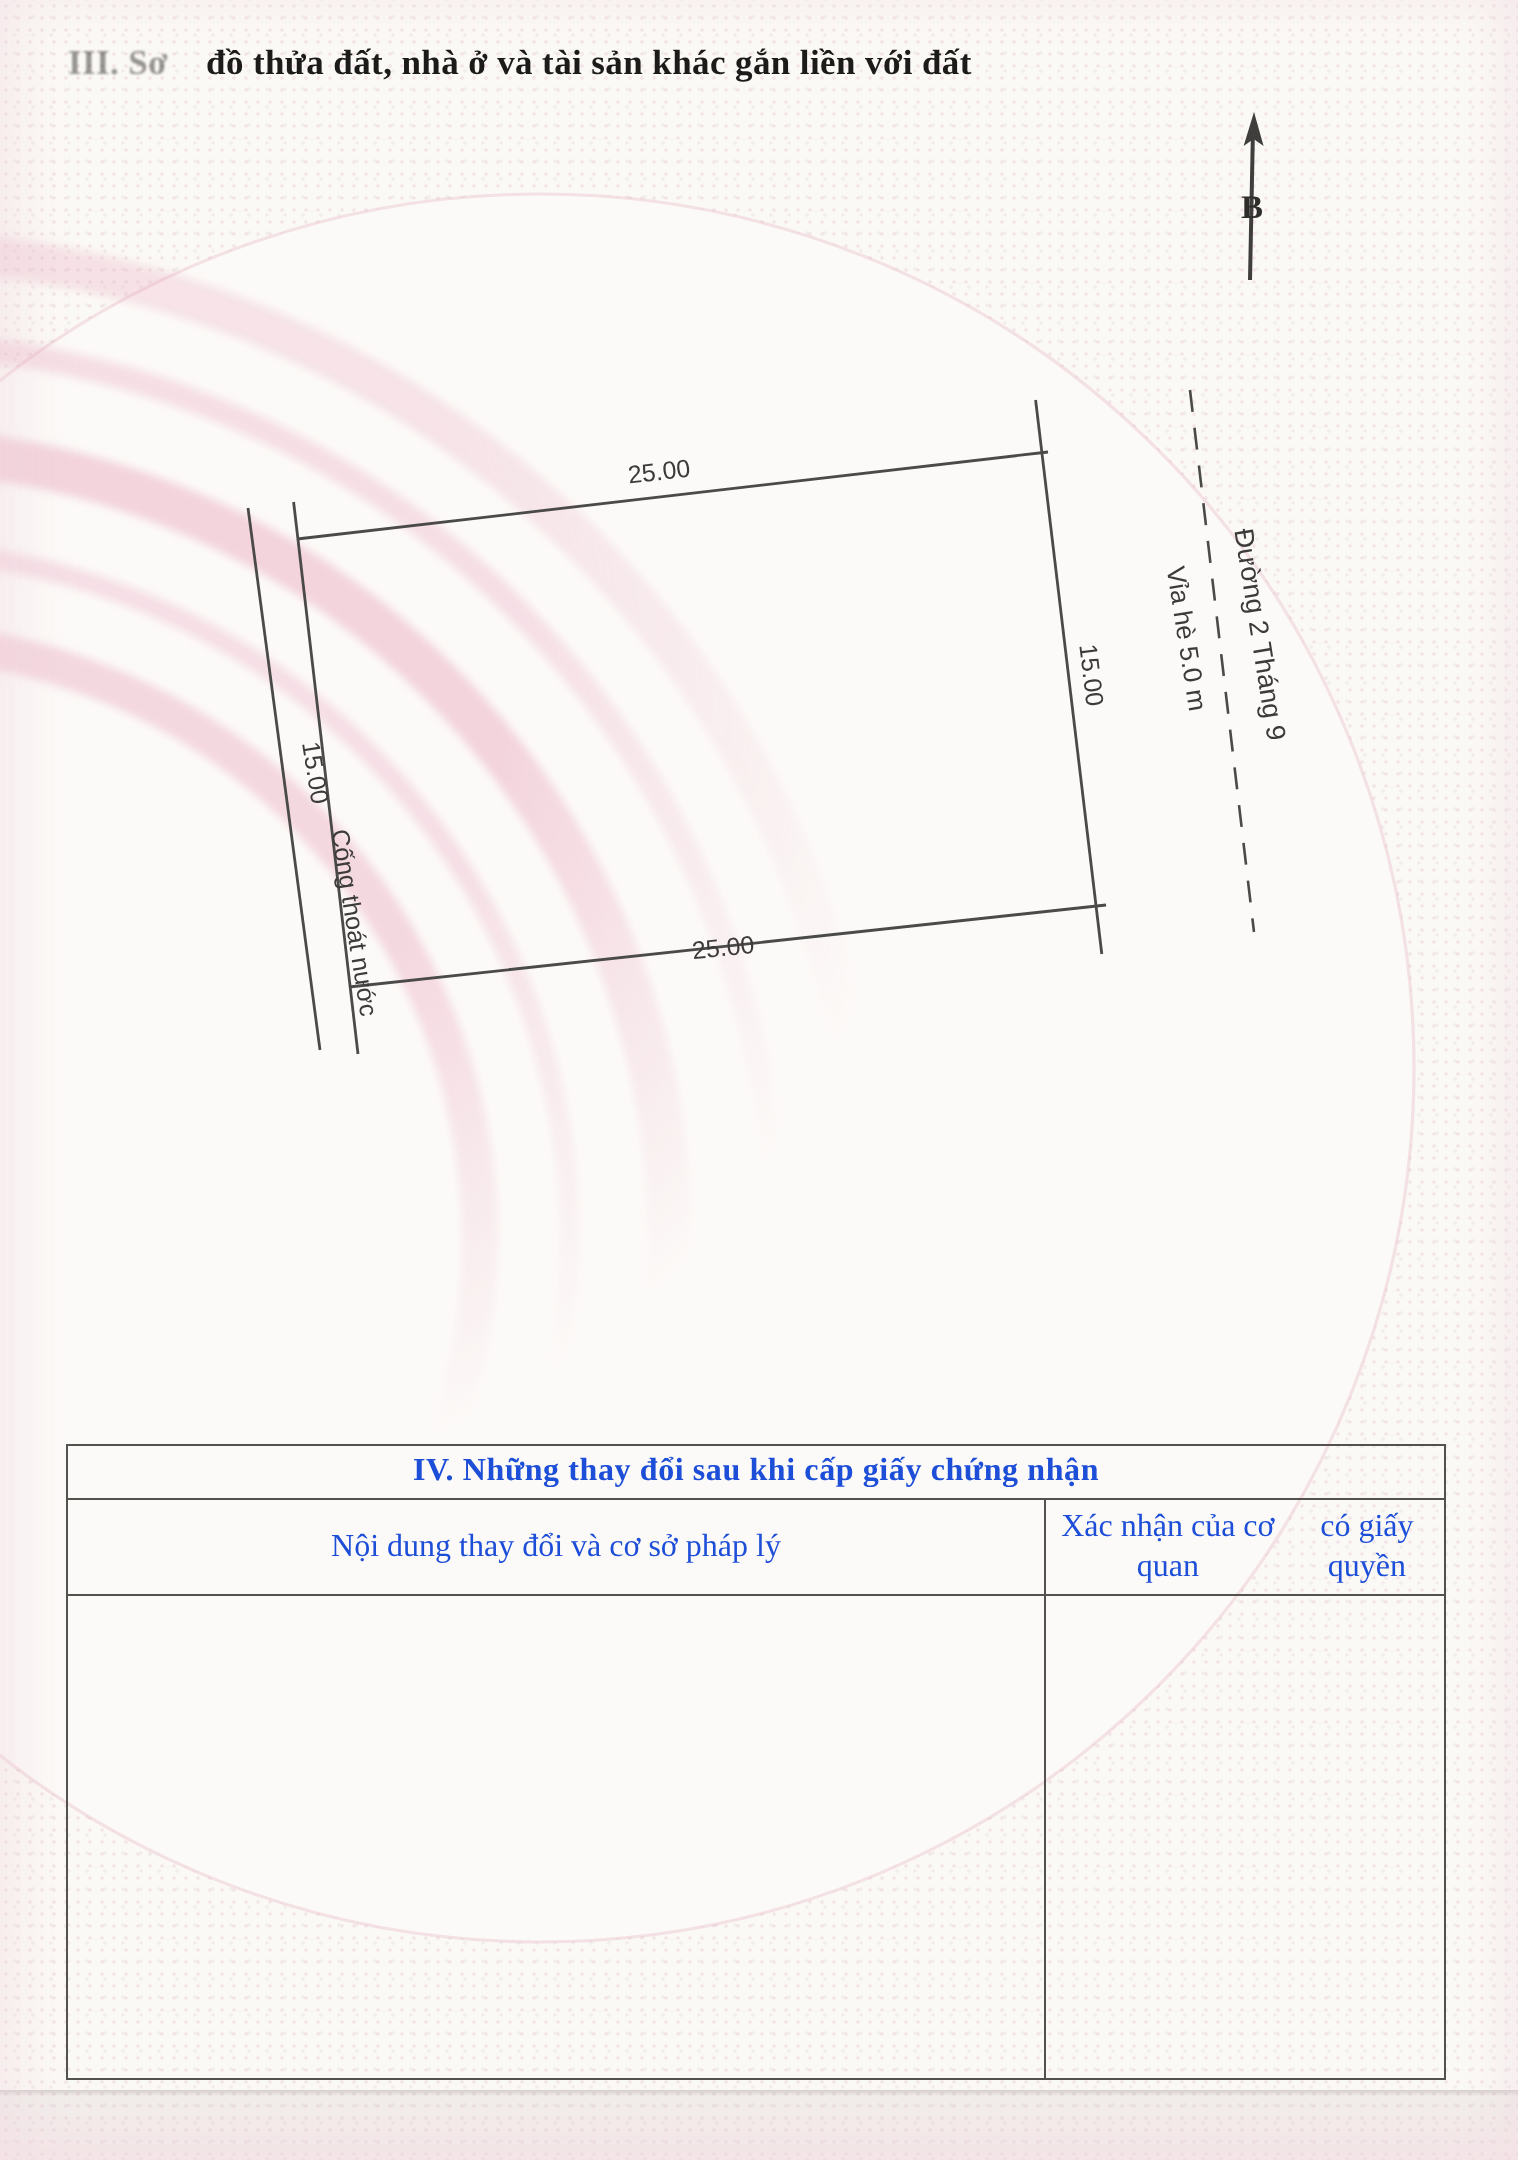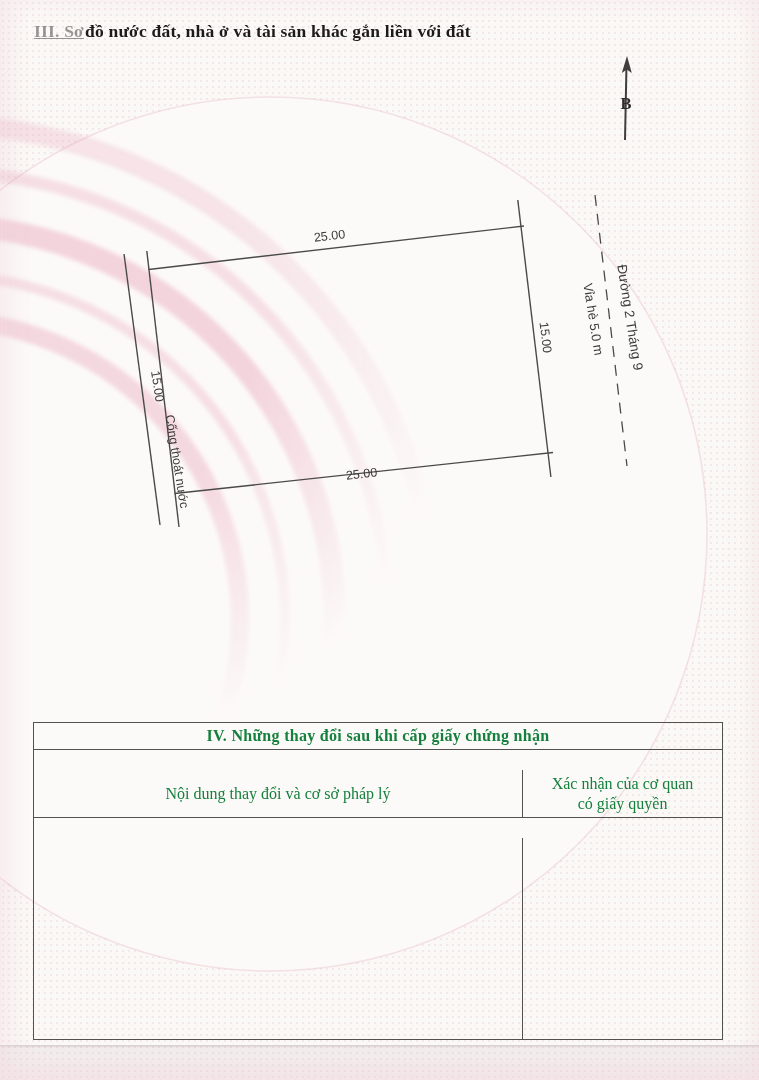--- a/index.html
+++ b/index.html
@@ -38,46 +38,45 @@
     pointer-events:none;
   }
 
   .diagram-svg{position:absolute;inset:0;width:759px;height:1080px;}
 
   .doc-title{
     position:absolute;left:34px;top:21px;width:700px;
     font-size:17.5px;font-weight:bold;letter-spacing:0.2px;
     color:#1c1b19;
   }
-  .t-faded{opacity:0.45;filter:blur(0.4px);margin-right:1px;text-decoration:underline;}
+  .t-faded{opacity:0.45;filter:blur(0.4px);margin-right:19px;}
 
   
   .s4-table{
     position:absolute;left:33px;top:722px;width:688px;height:316px;
     border:1.5px solid #53514d;
     display:flex;flex-direction:column;
-    font-size:16px;color:#15803d;
+    font-size:16px;color:#1d4ed8;
     background:transparent;
-    gap:20px;
   }
   .s4-row-title{
     height:26px;flex:0 0 26px;
     border-bottom:1.3px solid #53514d;
     display:flex;align-items:center;justify-content:center;
     font-weight:bold;letter-spacing:0.3px;
   }
   .s4-row-head{
     height:47px;flex:0 0 47px;
     border-bottom:1.3px solid #53514d;
     display:flex;
   }
   .s4-row-body{flex:1;display:flex;}
   .s4-c1{width:488px;flex:0 0 488px;border-right:1.3px solid #53514d;
     display:flex;align-items:center;justify-content:center;}
-  .s4-c2{flex:1;display:flex;flex-direction:column;align-items:center;justify-content:center;
+  .s4-c2{flex:1;display:flex;flex-direction:row;align-items:center;justify-content:center;
     text-align:center;line-height:1.22;}
 </style>
 </head>
 <body>
 
 <div class="page">
 
   <svg class="diagram-svg" viewBox="0 0 759 1080">
     <defs>
       <filter id="soft" x="-20%" y="-20%" width="140%" height="140%">
@@ -124,21 +123,21 @@
       <text transform="translate(362,478) rotate(-6.1)" text-anchor="middle" font-size="12.5">25.00</text>
       <text transform="translate(541.5,338) rotate(83)" text-anchor="middle" font-size="12.5">15.00</text>
       <text transform="translate(153.5,387) rotate(81)" text-anchor="middle" font-size="12.5">15.00</text>
       <text transform="translate(173,462) rotate(81)" text-anchor="middle" font-size="12.5">Cống thoát nước</text>
       <text transform="translate(589,320) rotate(81)" text-anchor="middle" font-size="13">Vỉa hè 5.0 m</text>
       <text transform="translate(625.5,318) rotate(81)" text-anchor="middle" font-size="13.5">Đường 2 Tháng 9</text>
     </g>
   </svg>
 
   <div class="doc-title">
-    <span class="t-faded">III. Sơ</span><span>đồ nước đất, nhà ở và tài sản khác gắn liền với đất</span>
+    <span class="t-faded">III. Sơ</span><span>đồ thửa đất, nhà ở và tài sản khác gắn liền với đất</span>
   </div>
 
   <div class="s4-table">
     <div class="s4-row-title">IV. Những thay đổi sau khi cấp giấy chứng nhận</div>
     <div class="s4-row-head">
       <div class="s4-c1">Nội dung thay đổi và cơ sở pháp lý</div>
       <div class="s4-c2">
         <div>Xác nhận của cơ quan</div>
         <div>có giấy quyền</div>
       </div>

